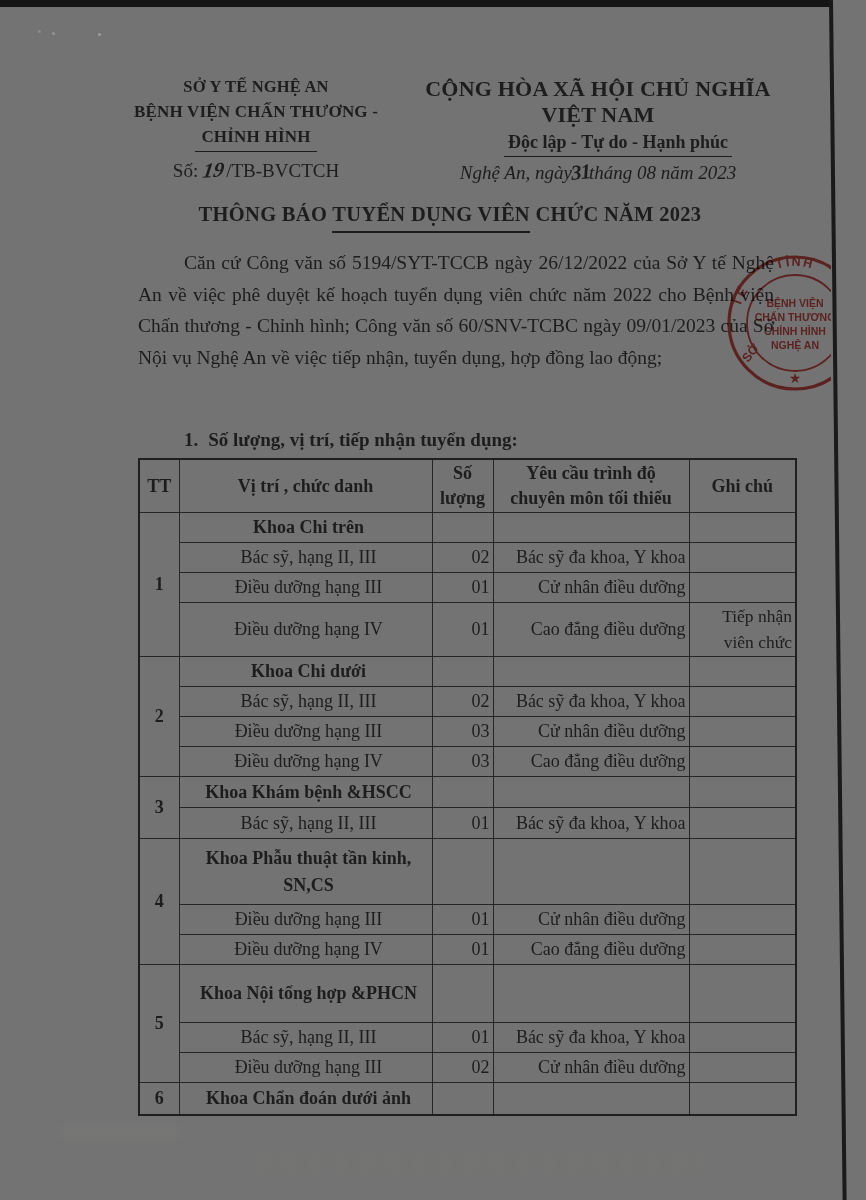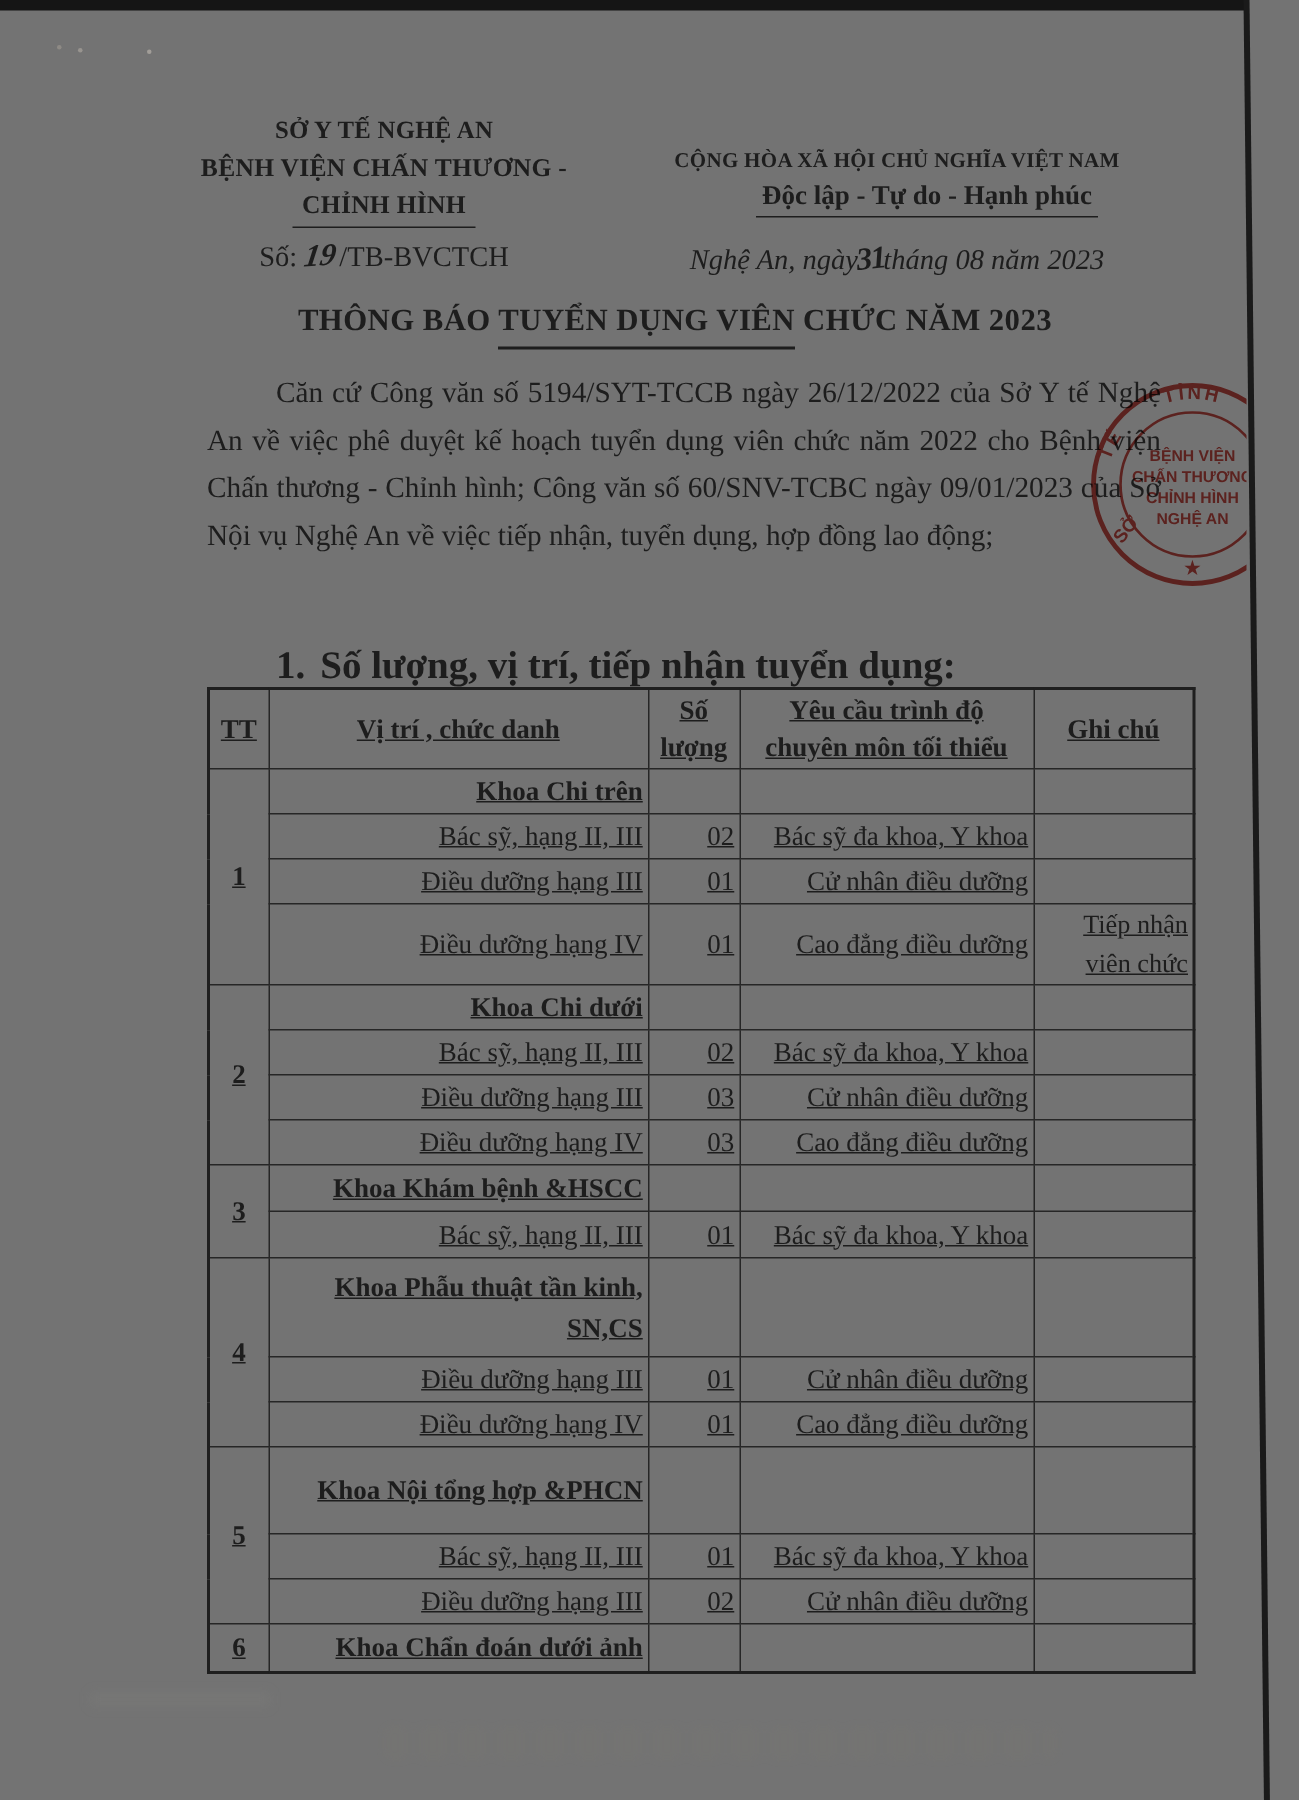--- a/index.html
+++ b/index.html
@@ -17,46 +17,46 @@
   .bleed2{position:absolute;left:60px;top:1128px;width:120px;height:10px;background:rgba(150,148,140,.12);filter:blur(4px);}
   
   .org{position:absolute;left:108px;top:74px;width:296px;text-align:center;font-weight:bold;
        font-size:17px;line-height:25px;letter-spacing:.2px;}
   .org .l1{font-size:16.5px;}
   .org .l3{display:inline-block;border-bottom:1.6px solid #1d1d1d;padding:0 6px 2px;}
   .so-line{position:absolute;left:108px;top:158px;width:296px;text-align:center;font-size:19px;}
   .so-num{display:inline-block;font-style:italic;font-weight:bold;font-size:21px;
           transform:skewX(-12deg) rotate(-4deg);margin:0 2px 0 5px;}
   .motto{position:absolute;left:398px;top:76px;width:400px;text-align:center;font-weight:bold;}
-  .motto .l1{font-size:14px;letter-spacing:.2px;margin-top:24px;}
+  .motto .l1{font-size:22px;letter-spacing:.2px;}
   .motto .l2{display:inline-block;font-size:18px;margin-top:4px;border-bottom:1.7px solid #1d1d1d;padding:0 4px 3px;margin-left:40px;}
   .date-line{position:absolute;left:398px;top:160px;width:400px;text-align:center;
              font-style:italic;font-size:19px;}
   .date-day{display:inline-block;font-weight:bold;font-size:21px;letter-spacing:-1px;
             transform:rotate(-6deg);margin:0 -1px;}
   
   .doc-title{position:absolute;left:100px;top:203px;width:700px;text-align:center;
              font-weight:bold;font-size:20.5px;letter-spacing:.3px;white-space:pre;}
   .doc-title .u{border-bottom:2px solid #1d1d1d;padding-bottom:6px;}
   
   .para{position:absolute;left:138px;width:636px;font-size:19.5px;line-height:31.5px;
         text-align:justify;text-indent:46px;}
   #p1{top:247px;}
   #p2{top:371px;}
-  .section-h{position:absolute;left:184px;top:429px;font-weight:bold;font-size:26px;}
+  .section-h{position:absolute;left:184px;top:429px;font-weight:bold;font-size:19px;}
   .section-h .num{margin-right:10px;}
   
   .tbl-wrap{position:absolute;left:138px;top:458px;}
-  table{border-collapse:collapse;table-layout:fixed;width:657px;text-decoration:underline;}
+  table{border-collapse:collapse;table-layout:fixed;width:657px;}
   th,td{border:1.6px solid #262626;vertical-align:middle;padding:1px 3px;
         font-size:18px;line-height:1.5;overflow:hidden;}
   table{border:2.2px solid #1f1f1f;}
   th{font-weight:bold;text-align:center;line-height:1.4;}
   td.tt{text-align:center;font-weight:bold;}
-  td.pos{text-align:right;padding-left:9px;}
+  td.pos{text-align:center;padding-left:9px;}
   td.pos.bold{font-weight:bold;}
   td.qty,td.req,td.note{text-align:right;}
   td.note{font-size:17.5px;line-height:1.45;}
   
   .stamp-clip{position:absolute;left:715px;top:243px;width:116px;height:162px;overflow:hidden;
               mix-blend-mode:multiply;opacity:.9;pointer-events:none;}
   .stamp-clip svg{display:block;}
 </style>
 </head>
 <body>

